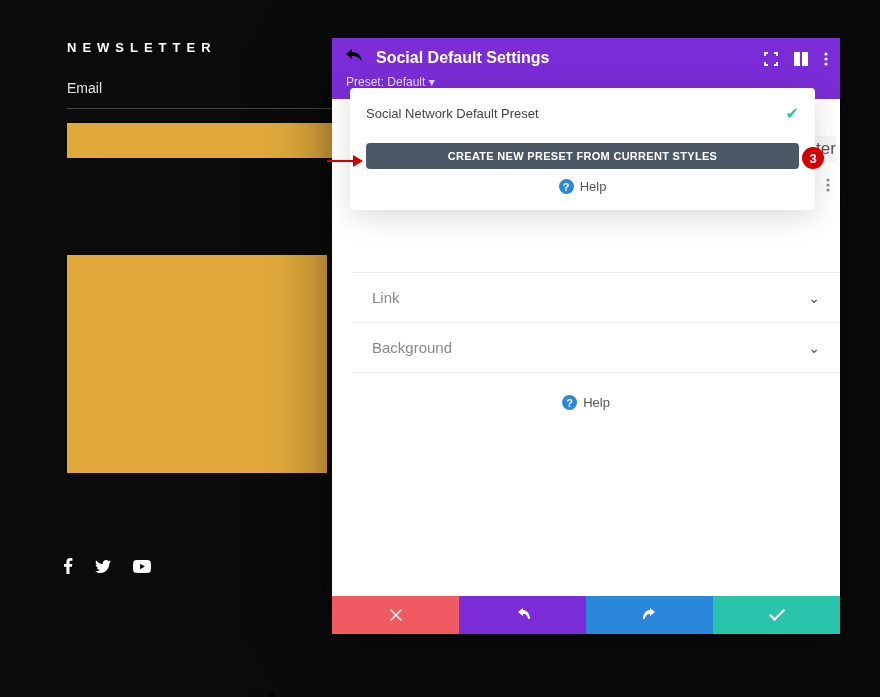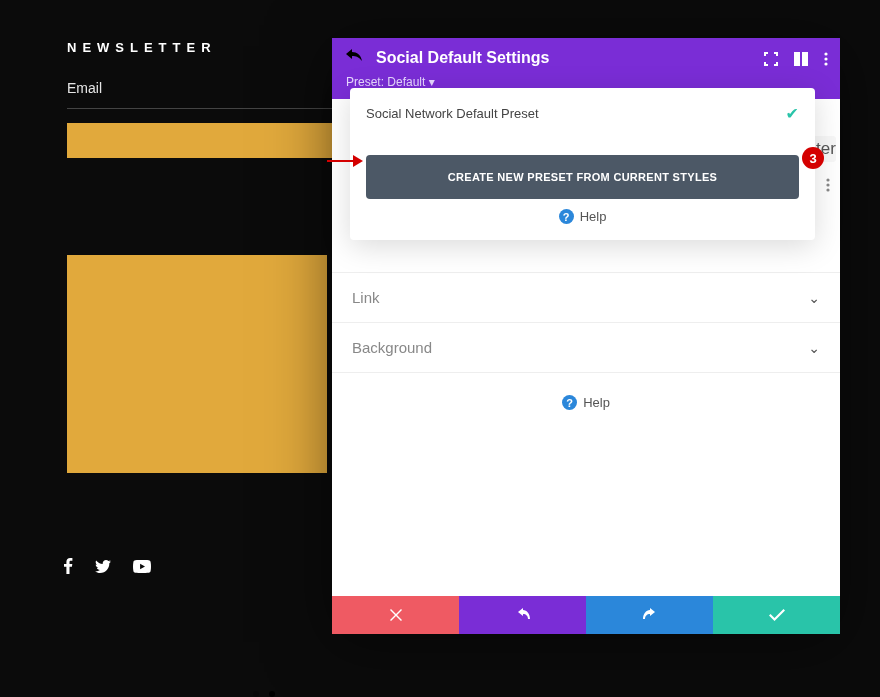--- a/index.html
+++ b/index.html
@@ -127,28 +127,28 @@
     box-shadow: 0 6px 30px rgba(0,0,0,0.15);
     padding: 16px;
     z-index: 30;
   }
   .preset-card-top {
     display: flex;
     justify-content: space-between;
     align-items: center;
     font-size: 13px;
     color: #444;
-    margin-bottom: 32px;
+    margin-bottom: 20px;
     gap: 24px;
   }
   .check { color: #29c4a9; font-size: 16px; }
   .preset-btn {
     display: block;
     width: 100%;
-    height: 44px;
+    height: 26px;
     background: #4c5866;
     color: #fff;
     border: none;
     border-radius: 4px;
     font-size: 11px;
     font-weight: 700;
     letter-spacing: 0.3px;
     margin-bottom: 10px;
     cursor: pointer;
   }
@@ -199,20 +199,21 @@
   }
   .section {
     display: flex;
     justify-content: space-between;
     align-items: center;
     padding: 16px 20px;
     border-bottom: 1px solid #eee;
     font-size: 15px;
     color: #888;
     cursor: pointer;
+    margin-left: 20px;
   }
   .section.first { border-top: 1px solid #eee; }
   .chev { font-size: 14px; color: #555; }
   .section-help {
     text-align: center;
     margin-top: 22px;
     font-size: 13px;
     color: #555;
     display: flex;
     justify-content: center;

